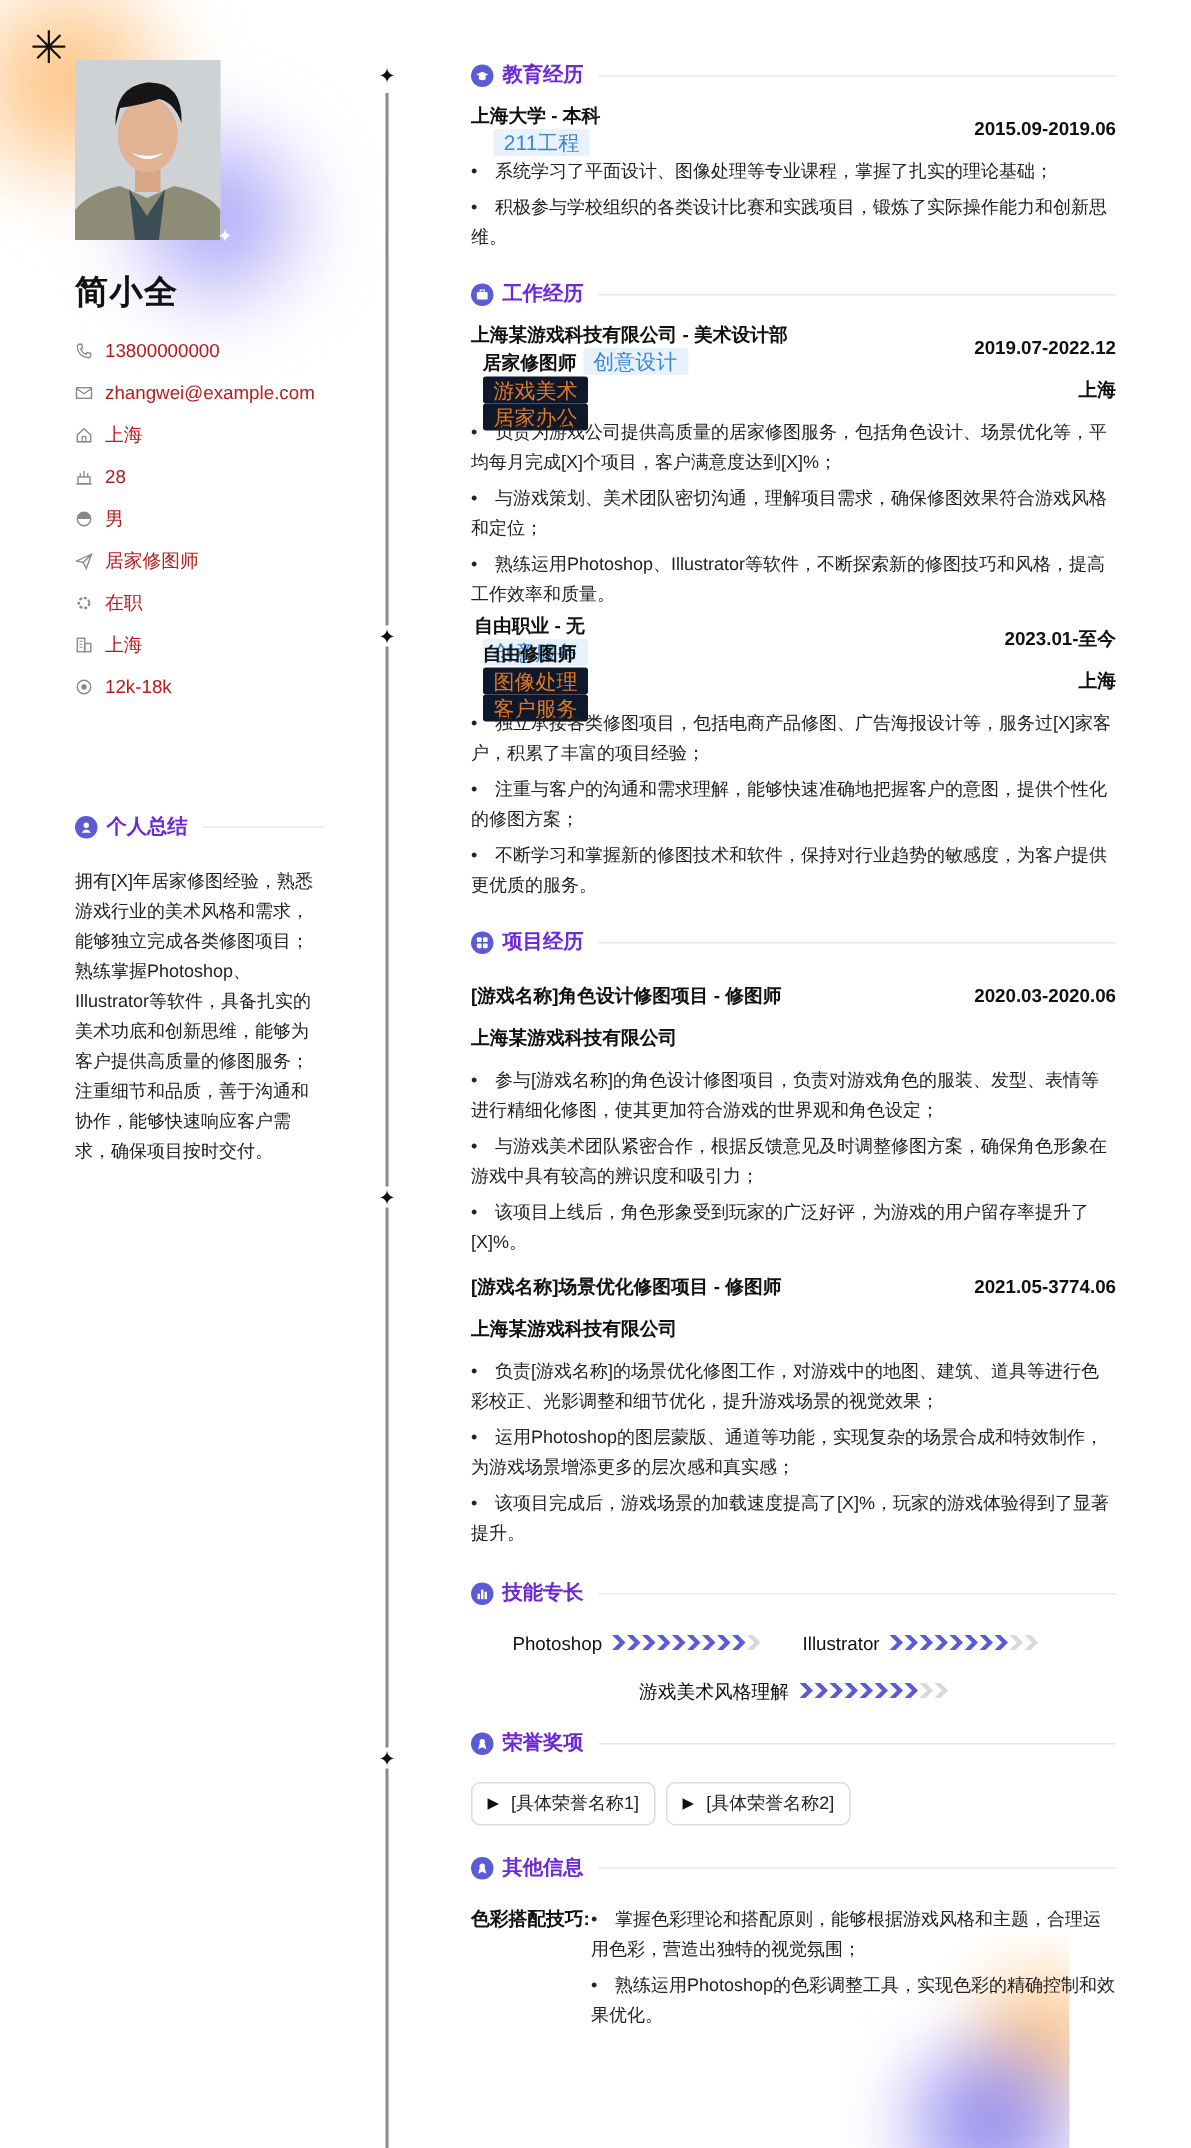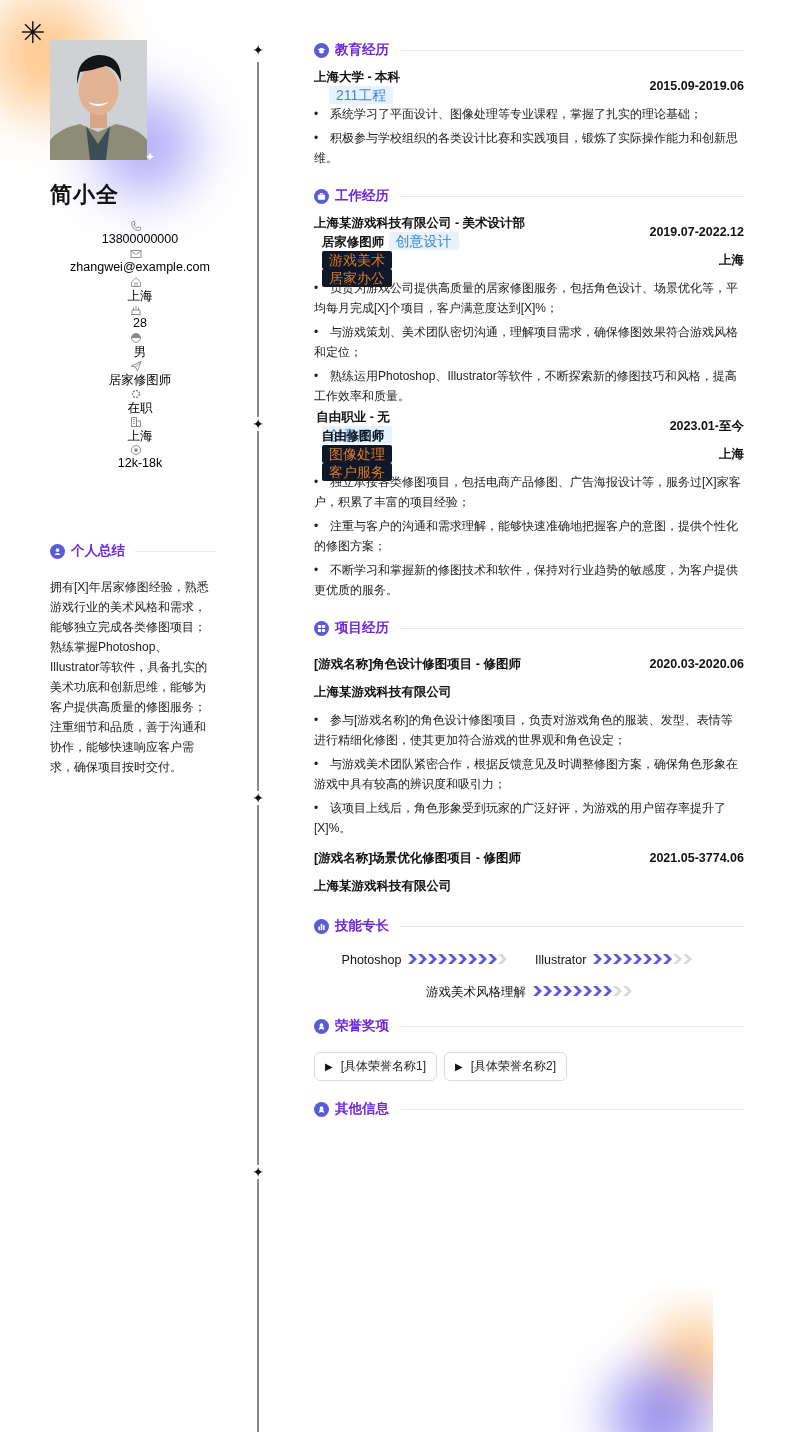--- a/index.html
+++ b/index.html
@@ -13,21 +13,21 @@
   .blob-orange-br { position: absolute; left: 80px; top: 0px; width: 110px; height: 140px; border-radius: 50%; filter: blur(18px); background: radial-gradient(circle, rgba(255,170,80,0.8) 0%, rgba(255,200,140,0.4) 50%, rgba(255,255,255,0) 75%); }
   .blob-purple-br { position: absolute; left: 20px; top: 60px; width: 160px; height: 130px; border-radius: 50%; filter: blur(18px); background: radial-gradient(circle, rgba(110,100,230,0.85) 0%, rgba(160,150,245,0.45) 50%, rgba(255,255,255,0) 75%); }
 
   .asterisk { position: absolute; left: 20px; top: 18px; font-size: 30px; line-height: 30px; color: #111; font-weight: bold; }
   .photo { position: absolute; left: 50px; top: 40px; width: 97px; height: 120px; overflow: hidden; background: #cfd1d3; }
   .sparkle { position: absolute; left: 145px; top: 150px; color: #fff; font-size: 12px; }
 
   .name { position: absolute; left: 50px; top: 180px; font-size: 22px; font-weight: bold; color: #111; letter-spacing: 1px; }
 
   .info-list { position: absolute; left: 50px; top: 220px; width: 180px; }
-  .info-item { display: flex; align-items: center; height: 28px; font-size: 12.5px; color: #000000; flex-direction: column; }
+  .info-item { display: flex; align-items: center; height: 28px; font-size: 12.5px; color: #b91c1c; }
   .info-item .ic { width: 12px; height: 12px; margin-right: 8px; color: #888; display: inline-flex; align-items: center; justify-content: center; }
 
   .summary { position: absolute; left: 50px; top: 541px; width: 166px; }
   .sec-head { display: flex; align-items: center; height: 20px; }
   .sec-icon { width: 15px; height: 15px; border-radius: 50%; background: #5b5bd6; display: inline-flex; align-items: center; justify-content: center; margin-right: 6px; flex: none; }
   .sec-title { font-size: 13.5px; font-weight: bold; color: #6d28d9; white-space: nowrap; }
   .sec-line { flex: 1; height: 1px; background: #e8e8ee; margin-left: 10px; }
   .summary-text { margin-top: 16px; font-size: 12px; line-height: 20px; color: #222; }
 
   .timeline { position: absolute; left: 257px; top: 62px; width: 2px; height: 1370px; background: #8a8a8a; }
@@ -304,20 +304,25 @@
     </div>
 
     <div style="margin-top:10px">
       <div class="entry-row">
         <span>[游戏名称]场景优化修图项目 - 修图师</span>
         <span class="date">2021.05-3774.06</span>
       </div>
       <div class="entry-row" style="margin-top:8px">
         <span>上海某游戏科技有限公司</span>
       </div>
+      <ul class="bullets" style="margin-top:8px">
+        <li>负责[游戏名称]的场景优化修图工作，对游戏中的地图、建筑、道具等进行色彩校正、光影调整和细节优化，提升游戏场景的视觉效果；</li>
+        <li>运用Photoshop的图层蒙版、通道等功能，实现复杂的场景合成和特效制作，为游戏场景增添更多的层次感和真实感；</li>
+        <li>该项目完成后，游戏场景的加载速度提高了[X]%，玩家的游戏体验得到了显著提升。</li>
+      </ul>
     </div>
   </div>
 
   <div class="section" style="margin-top:20px">
     <div class="sec-head">
       <span class="sec-icon">
           <svg width="9" height="9" viewBox="0 0 10 10">
             <rect x="1.5" y="5" width="1.8" height="4" fill="#fff"></rect>
             <rect x="4.1" y="2" width="1.8" height="7" fill="#fff"></rect>
             <rect x="6.7" y="3.5" width="1.8" height="5.5" fill="#fff"></rect>
@@ -429,14 +434,21 @@
     <div class="sec-head">
       <span class="sec-icon">
           <svg width="9" height="9" viewBox="0 0 10 10">
             <circle cx="5" cy="3.5" r="2" fill="#fff"></circle>
             <path d="M3 5 L2 9 L5 7.5 L8 9 L7 5" fill="#fff"></path>
           </svg>
         </span>
       <span class="sec-title">其他信息</span>
       <span class="sec-line"></span>
     </div>
+    <div class="other-row">
+      <span class="other-label">色彩搭配技巧:</span>
+      <ul class="bullets">
+        <li>掌握色彩理论和搭配原则，能够根据游戏风格和主题，合理运用色彩，营造出独特的视觉氛围；</li>
+        <li>熟练运用Photoshop的色彩调整工具，实现色彩的精确控制和效果优化。</li>
+      </ul>
+    </div>
   </div>
 </div>
 
 </body></html>

